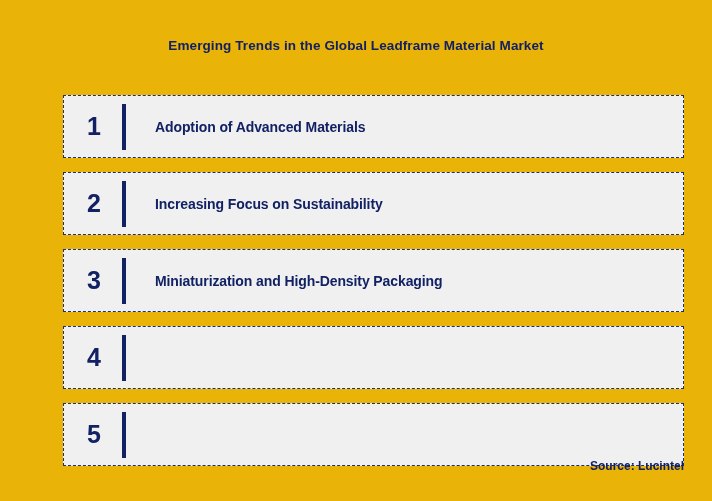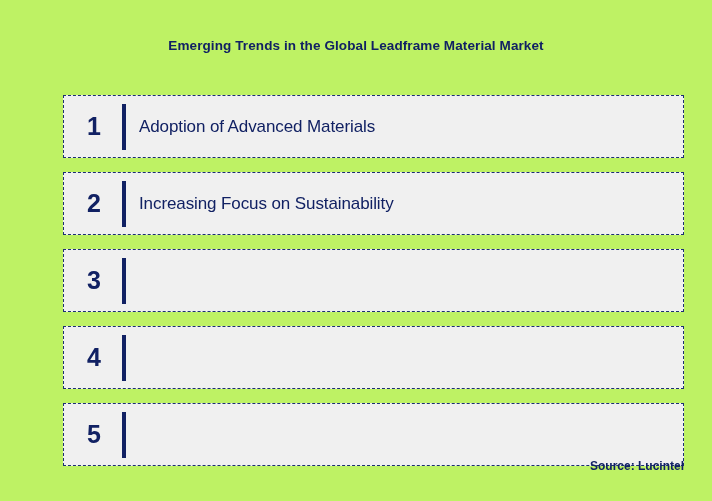--- a/index.html
+++ b/index.html
@@ -14,21 +14,21 @@
     font-family: "Liberation Sans", sans-serif;
     overflow: hidden;
     position: relative;
   }
   #infographic {
     position: absolute;
     left: 0;
     top: 0;
     width: 712px;
     height: 501px;
-    background: #bef264;
+    background: #eab308;
     box-sizing: border-box;
   }
   #chart-title {
     position: absolute;
     left: 0;
     top: 38px;
     width: 712px;
     text-align: center;
     font-size: 13.5px;
     font-weight: bold;
@@ -68,23 +68,23 @@
     box-sizing: border-box;
   }
   .trend-divider {
     flex: 0 0 4px;
     width: 4px;
     height: 46px;
     background: #112163;
   }
   .trend-label {
     flex: 1 1 auto;
-    padding-left: 13px;
-    font-size: 17px;
-    font-weight: normal;
+    padding-left: 29px;
+    font-size: 14px;
+    font-weight: bold;
     color: #112163;
     letter-spacing: -0.1px;
     white-space: nowrap;
   }
   #source-note {
     position: absolute;
     right: 28px;
     top: 459px;
     font-size: 12px;
     font-weight: bold;
@@ -110,20 +110,21 @@
 
     <div class="trend-row">
       <div class="trend-number">2</div>
       <div class="trend-divider"></div>
       <div class="trend-label">Increasing Focus on Sustainability</div>
     </div>
 
     <div class="trend-row">
       <div class="trend-number">3</div>
       <div class="trend-divider"></div>
+      <div class="trend-label">Miniaturization and High-Density Packaging</div>
     </div>
 
     <div class="trend-row">
       <div class="trend-number">4</div>
       <div class="trend-divider"></div>
     </div>
 
     <div class="trend-row">
       <div class="trend-number">5</div>
       <div class="trend-divider"></div>

